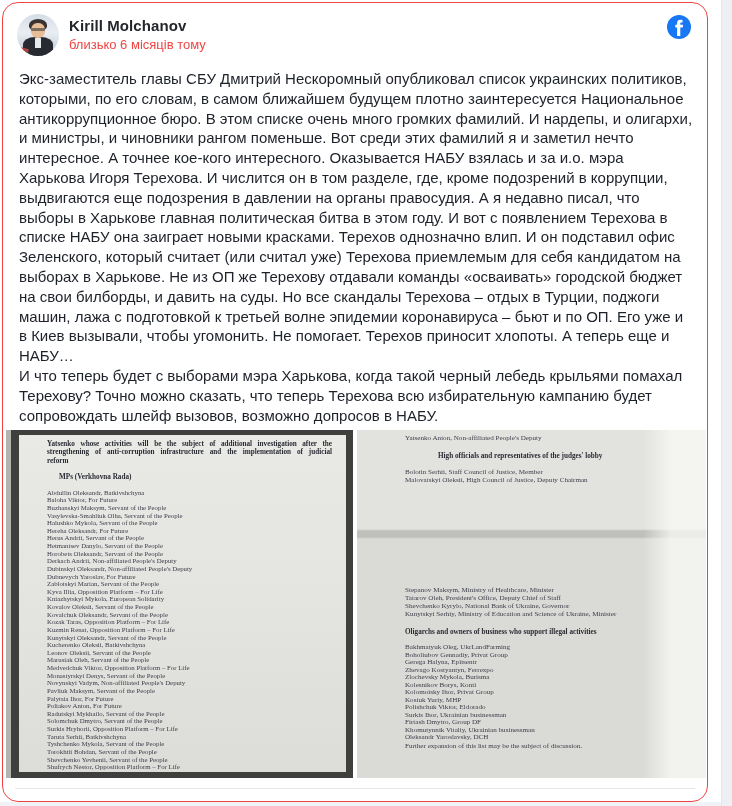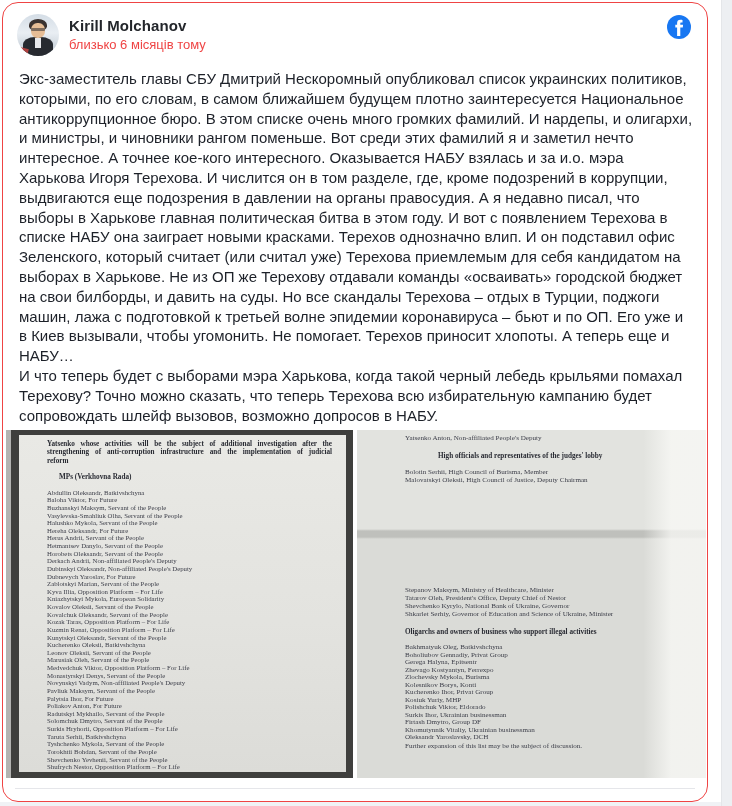--- a/index.html
+++ b/index.html
@@ -152,38 +152,38 @@
               <div class="doc-line">Yuzhanina Nina, European Solidarity</div>
             </div>
         </div>
       </div>
 
       <div class="scan scan-right">
         <div class="paper2">
           <div class="rdoc-line">Yatsenko Anton, Non-affiliated People's Deputy</div>
           <div class="rdoc-bold sec-judges-title">High officials and representatives of the judges' lobby</div>
           <div class="sec-judges-list">
-              <div class="rdoc-line">Bolotin Serhii, High Council of Burisma, Member</div>
+              <div class="rdoc-line">Bolotin Serhii, Staff Council of Justice, Member</div>
               <div class="rdoc-line">Malovatskyi Oleksii, High Council of Justice, Deputy Chairman</div>
             </div>
           <div class="sec-officials">
               <div class="rdoc-line">Stepanov Maksym, Ministry of Healthcare, Minister</div>
-              <div class="rdoc-line">Tatarov Oleh, President's Office, Deputy Chief of Nestor</div>
+              <div class="rdoc-line">Tatarov Oleh, President's Office, Deputy Chief of Staff</div>
               <div class="rdoc-line">Shevchenko Kyrylo, National Bank of Ukraine, Governor</div>
-              <div class="rdoc-line">Shkarlet Serhiy, Governor of Education and Science of Ukraine, Minister</div>
+              <div class="rdoc-line">Kunytskyi Serhiy, Ministry of Education and Science of Ukraine, Minister</div>
             </div>
           <div class="rdoc-bold sec-oligarch-title">Oligarchs and owners of business who support illegal activities</div>
           <div class="sec-oligarch-list">
-              <div class="rdoc-line">Bakhmatyuk Oleg, Batkivshchyna</div>
+              <div class="rdoc-line">Bakhmatyuk Oleg, UkrLandFarming</div>
               <div class="rdoc-line">Boholiubov Gennadiy, Privat Group</div>
               <div class="rdoc-line">Gerega Halyna, Epitsentr</div>
               <div class="rdoc-line">Zhevago Kostyantyn, Ferrexpo</div>
               <div class="rdoc-line">Zlochevsky Mykola, Burisma</div>
               <div class="rdoc-line">Kolesnikov Borys, Konti</div>
-              <div class="rdoc-line">Kucherenko Ihor, Privat Group</div>
+              <div class="rdoc-line">Kolomoisky Ihor, Privat Group</div>
               <div class="rdoc-line">Kosiuk Yuriy, MHP</div>
               <div class="rdoc-line">Polishchuk Viktor, Eldorado</div>
               <div class="rdoc-line">Surkis Ihor, Ukrainian businessman</div>
               <div class="rdoc-line">Firtash Dmytro, Group DF</div>
               <div class="rdoc-line">Khomutynnik Vitaliy, Ukrainian businessman</div>
               <div class="rdoc-line">Oleksandr Yaroslavsky, DCH</div>
             </div>
           <div class="rdoc-line doc-footnote">Further expansion of this list may be the subject of discussion.</div>
         </div>
       </div>

